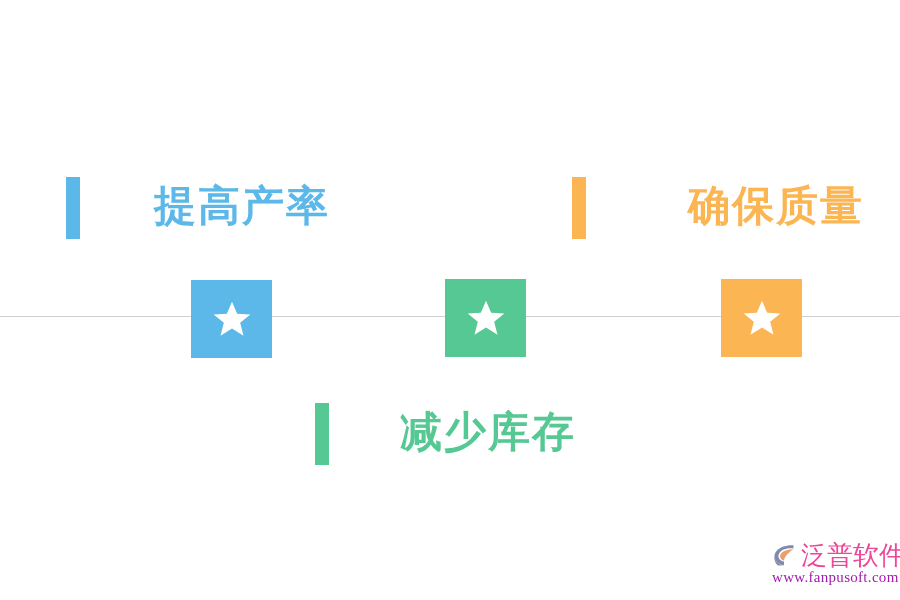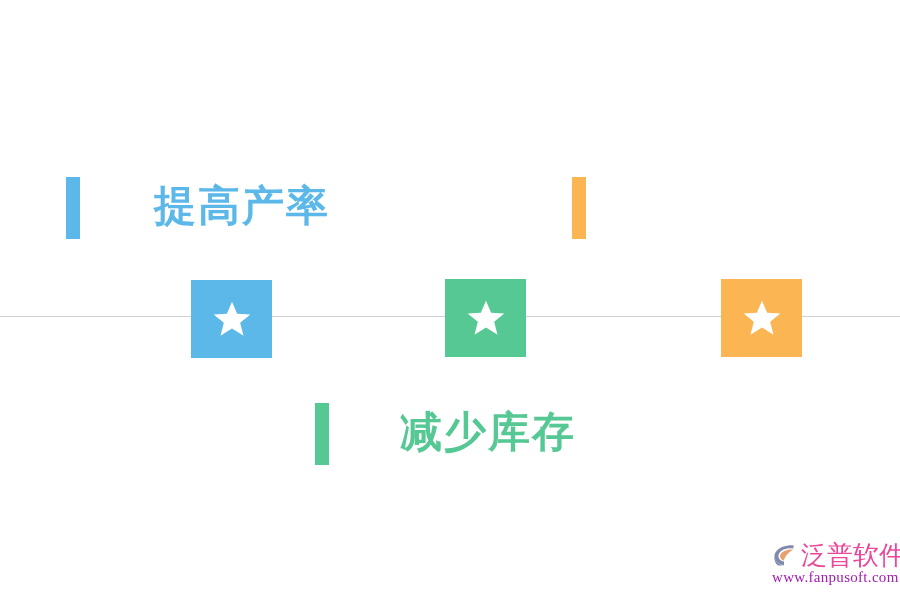--- a/index.html
+++ b/index.html
@@ -109,20 +109,21 @@
 <body>
 
 <div id="canvas">
 
   <div class="baseline-rule"></div>
 
   <div class="accent-bar blue"></div>
   <div class="caption blue">提高产率</div>
 
   <div class="accent-bar orange"></div>
+  <div class="caption orange">确保质量</div>
 
   <div class="accent-bar green"></div>
   <div class="caption green">减少库存</div>
 
   <div class="star-tile blue">
     <span>
       <svg width="42" height="40" viewBox="0 0 24 24" aria-hidden="true">
         <polygon fill="#ffffff" points="12,1.6 15.1,8.9 23,9.3 16.9,14.3 18.9,22 12,17.7 5.1,22 7.1,14.3 1,9.3 8.9,8.9"></polygon>
       </svg>
     </span>

